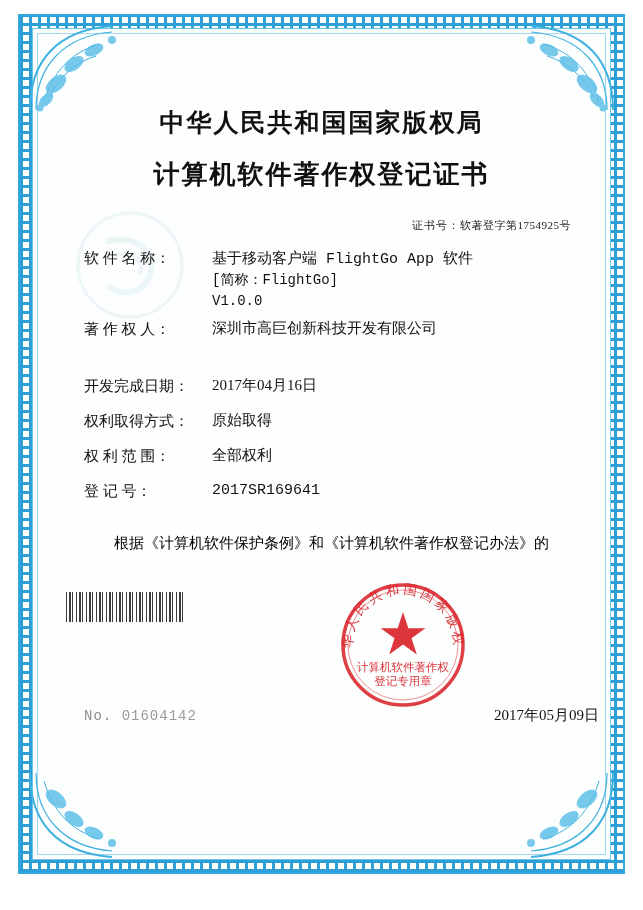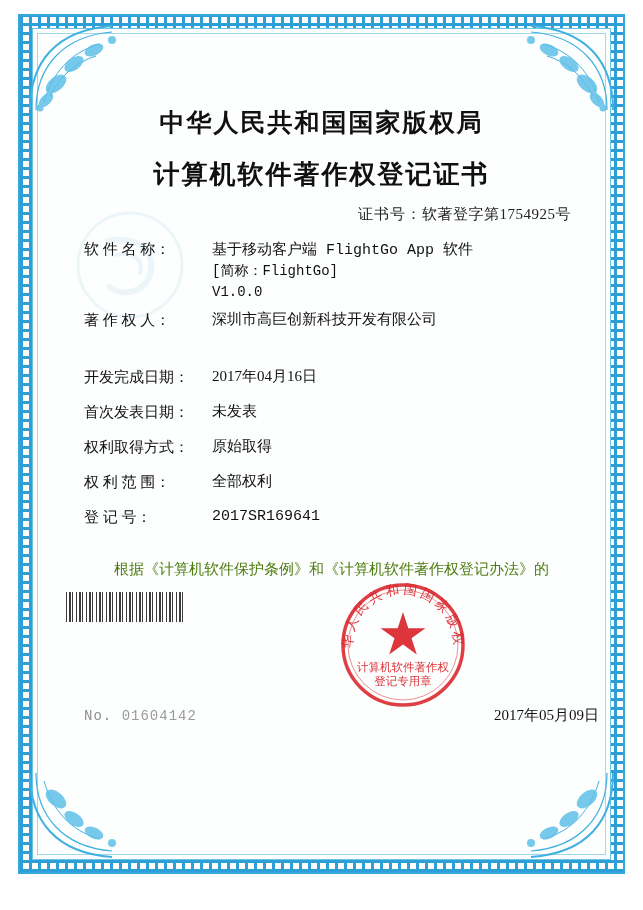--- a/index.html
+++ b/index.html
@@ -105,23 +105,23 @@
     font-family: "Liberation Serif", serif;
     font-weight: bold;
     font-size: 26px;
     letter-spacing: 2px;
     color: #101010;
     margin-top: 18px;
   }
 
   .cert-no {
     text-align: right;
-    font-size: 15px;
+    font-size: 11px;
     color: #222;
-    margin-top: 13px;
+    margin-top: 26px;
     padding-right: 22px;
     letter-spacing: 0.5px;
   }
   .cert-no .lbl { letter-spacing: 1px; }
 
   .fields {
     margin-top: 16px;
     padding-left: 34px;
   }
   .field-row {
@@ -156,21 +156,21 @@
   .gap-block { height: 22px; }
 
   .field-row.tight { margin-bottom: 14px; align-items: flex-end; }
 
   .para {
     margin-top: 26px;
     padding-left: 34px;
     padding-right: 40px;
     font-size: 15px;
     line-height: 32px;
-    color: #4d7c0f;
+    color: #000000;
     text-align: justify;
   }
   .para .indent { display: inline-block; width: 30px; }
 
   
   .barcode {
     position: absolute;
     left: 66px;
     top: 592px;
     width: 118px;
@@ -327,24 +327,20 @@
         <div class="f-value cjk">深圳市高巨创新科技开发有限公司</div>
       </div>
 
       <div class="gap-block"></div>
 
       <div class="field-row tight">
         <div class="f-label">开发完成日期：</div>
         <div class="f-value cjk">2017年04月16日</div>
       </div>
 
-      <div class="field-row tight">
-        <div class="f-label">首次发表日期：</div>
-        <div class="f-value cjk">未发表</div>
-      </div>
 
       <div class="field-row tight">
         <div class="f-label">权利取得方式：</div>
         <div class="f-value cjk">原始取得</div>
       </div>
 
       <div class="field-row tight">
         <div class="f-label">权 利 范 围：</div>
         <div class="f-value cjk">全部权利</div>
       </div>

